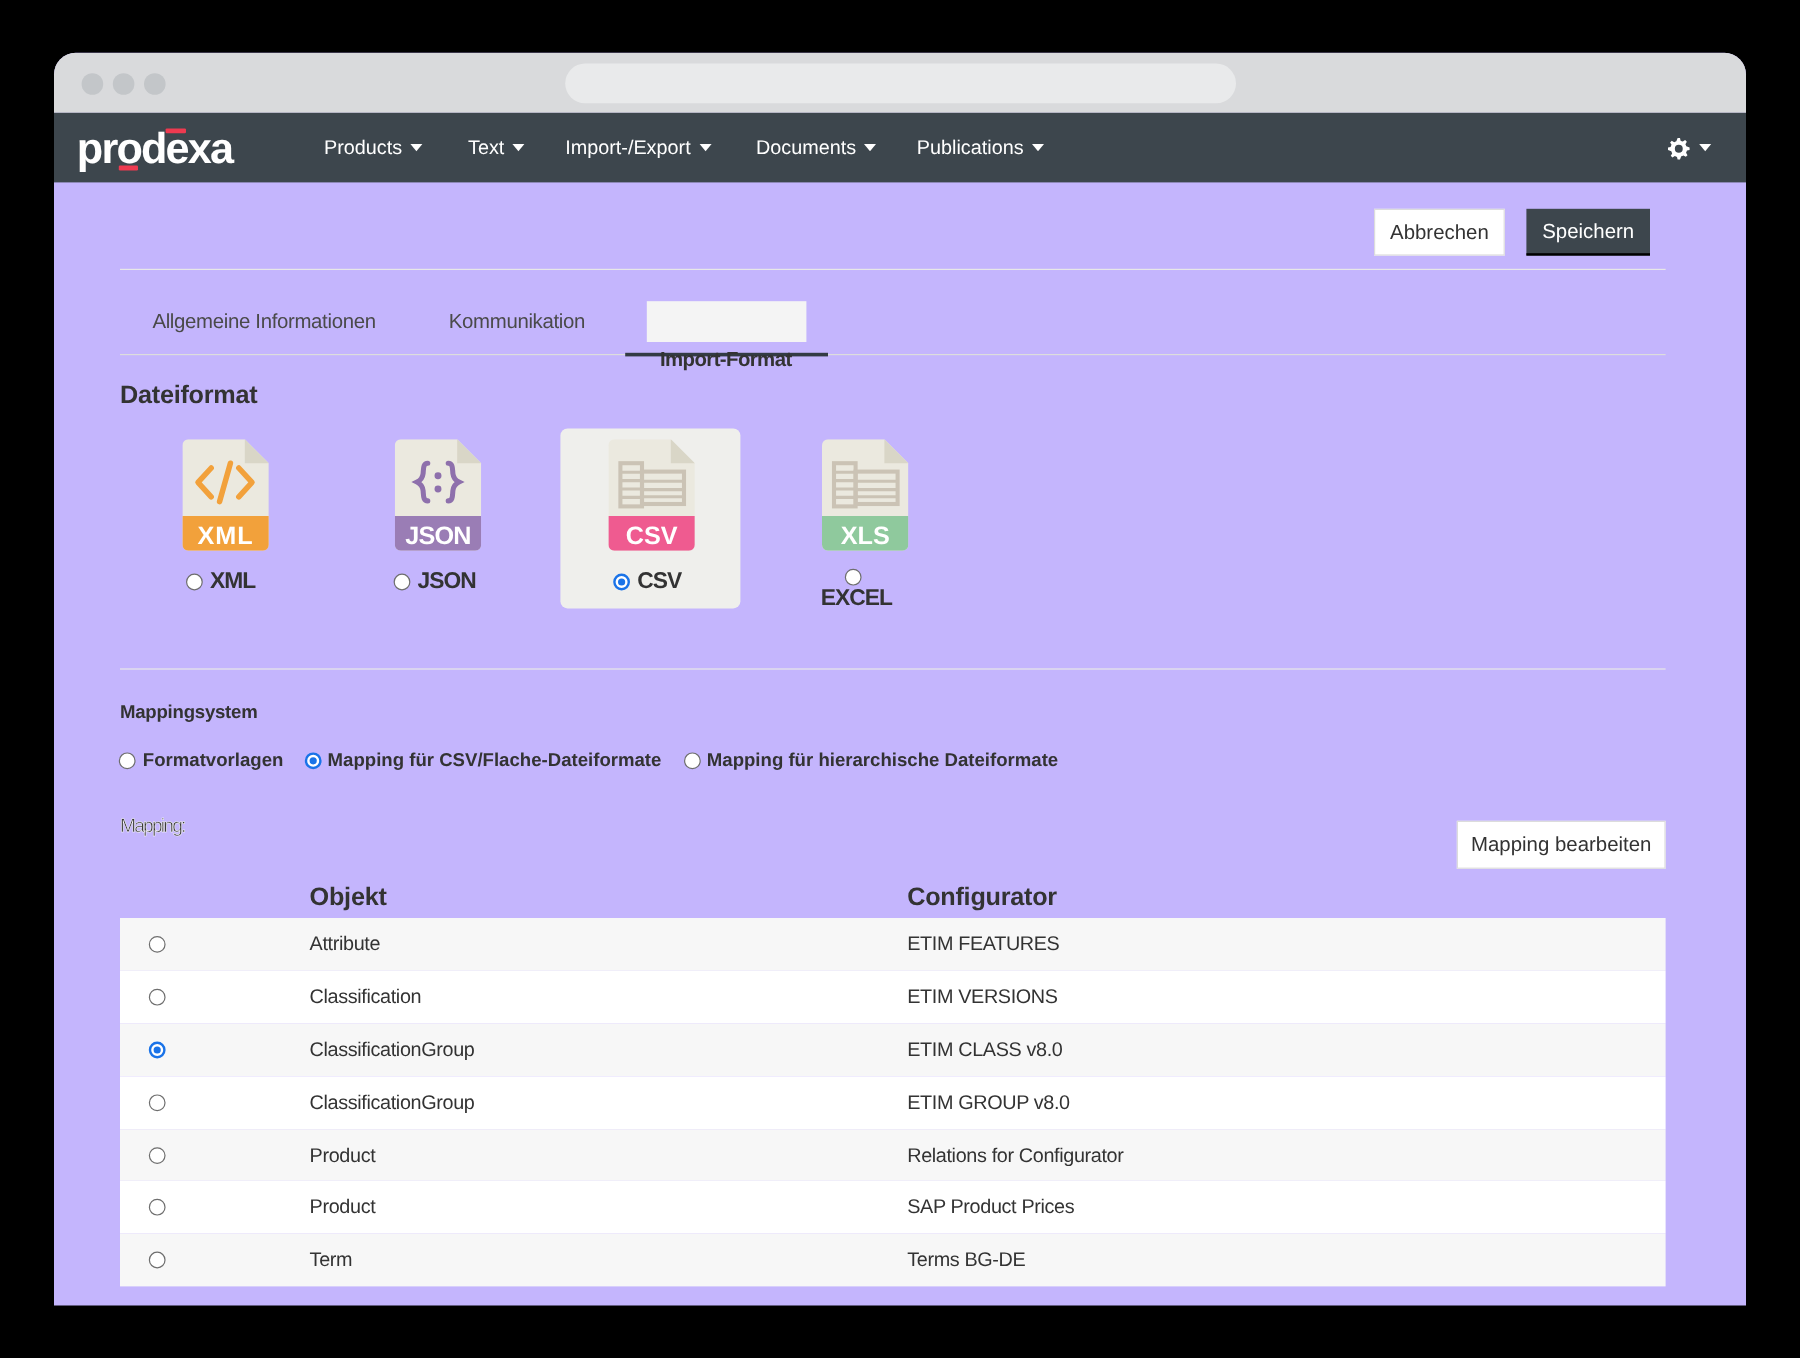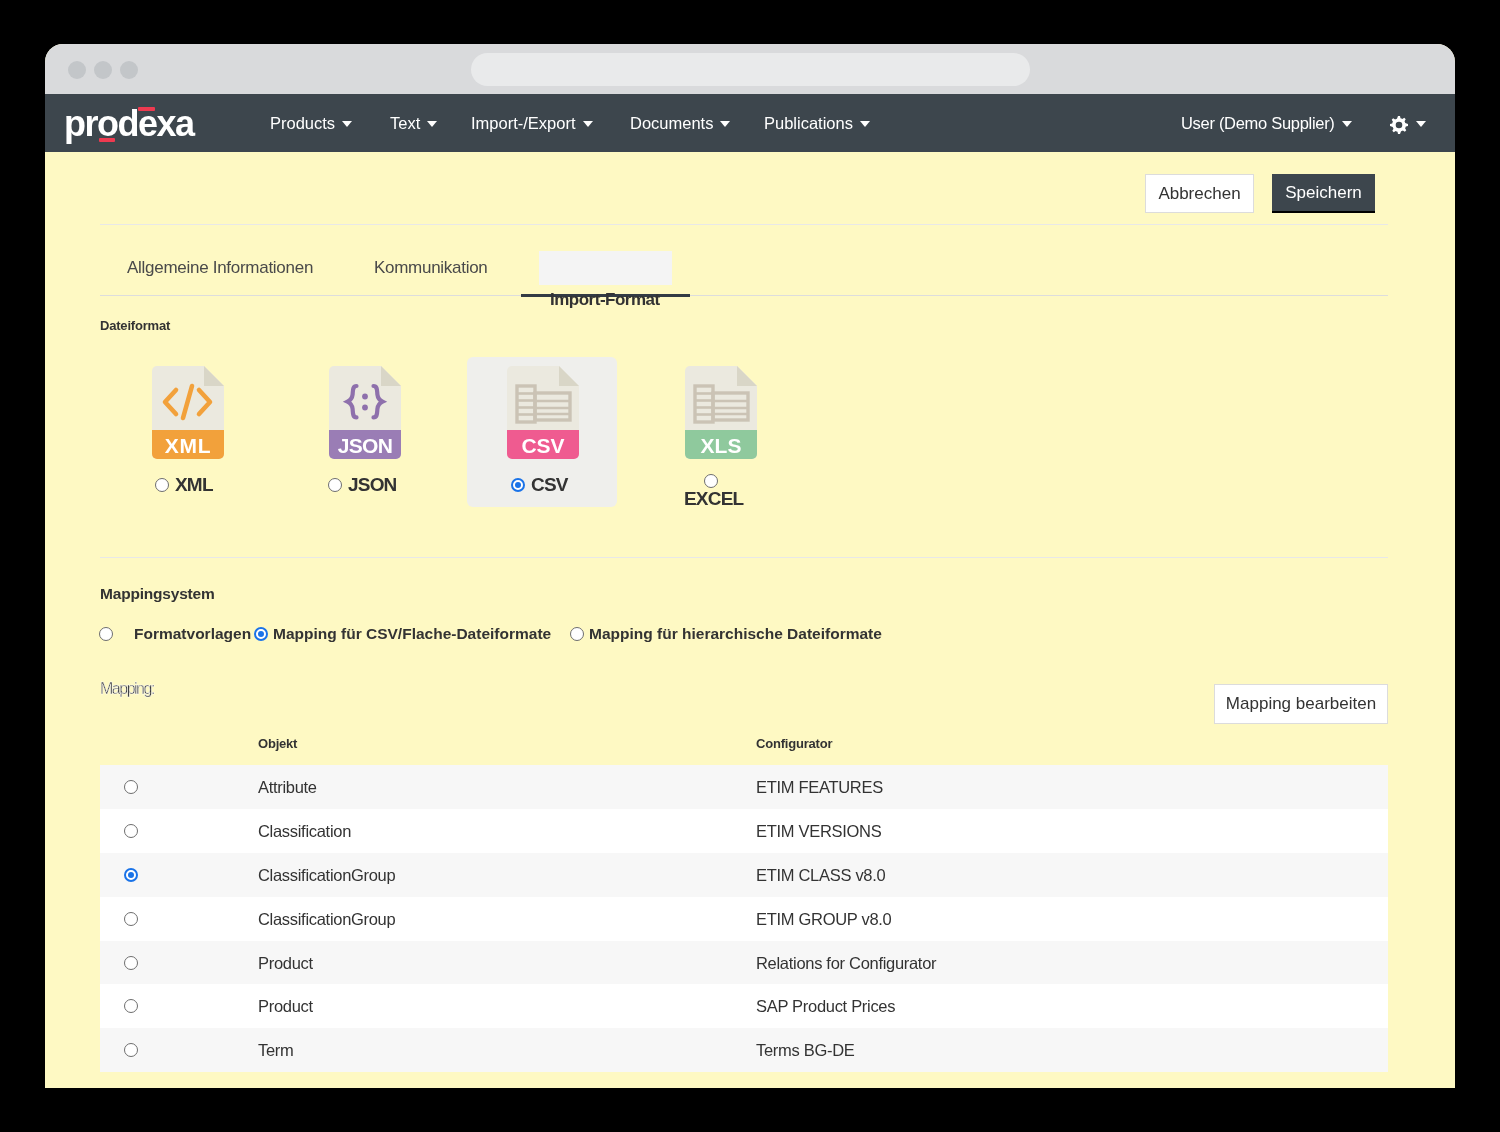--- a/index.html
+++ b/index.html
@@ -1,31 +1,31 @@
 <!DOCTYPE html>
 <html><head>
 <meta charset="utf-8">
 <style>
 * { margin:0; padding:0; box-sizing:border-box; }
 html,body { width:1500px; height:1132px; background:#000; font-family:"Liberation Sans",sans-serif; overflow:hidden; }
-.window { position:absolute; left:45px; top:44px; width:1410px; height:1044px; background:#fef9c3; border-radius:18px 18px 0 0; overflow:hidden; }
+.window { position:absolute; left:45px; top:44px; width:1410px; height:1044px; background:#c4b5fd; border-radius:18px 18px 0 0; overflow:hidden; }
 .chrome { position:absolute; left:0; top:0; width:100%; height:50px; background:#d9dadc; }
 .dot { position:absolute; top:16.5px; width:18px; height:18px; border-radius:50%; background:#c3c6c9; }
 .pill { position:absolute; left:426px; top:9px; width:559px; height:33px; border-radius:17px; background:#e9eaeb; }
 .nav { position:absolute; left:0; top:50px; width:100%; height:58px; background:#3d464d; }
 .logo { position:absolute; left:19px; color:#fff; font-size:36px; font-weight:bold; letter-spacing:-1.5px; top:9px; }
 .logodash { position:absolute; background:#ee3a50; height:4px; border-radius:1px; }
 .navitem { position:absolute; top:0; height:47px; line-height:58px; color:#fff; font-size:16.5px; white-space:nowrap; }
 .caret { display:inline-block; width:0; height:0; border-left:5px solid transparent; border-right:5px solid transparent; border-top:6px solid #fff; margin-left:7px; vertical-align:2px; }
 .h1 { position:absolute; left:55px; top:130px; font-size:42px; font-weight:400; color:#383838; letter-spacing:-0.55px; line-height:48px; -webkit-text-stroke:0.6px #fff; }
 .btn { position:absolute; font-size:17px; color:#333; text-align:center; border:1px solid #dcdcdc; background:#fff; }
 .btn-dark { background:#3d464d; color:#fff; border:none; border-bottom:2px solid #000000; }
 .hr { position:absolute; height:1px; background:#e8e8e8; left:55px; width:1288px; }
 .tabtxt { position:absolute; font-size:17px; color:#4a4a4a; white-space:nowrap; letter-spacing:-0.28px; }
-.lbl { position:absolute; font-size:13px; font-weight:bold; color:#333; letter-spacing:-0.2px; }
+.lbl { position:absolute; font-size:21px; font-weight:bold; color:#333; letter-spacing:-0.2px; }
 .radio { display:inline-block; width:14px; height:14px; border-radius:50%; border:1.5px solid #6e6e6e; background:#fff; flex:none; }
 .radio.sel { border:2px solid #1a73e8; position:relative; }
 .radio.sel::after { content:''; position:absolute; left:2px; top:2px; right:2px; bottom:2px; background:#1a73e8; border-radius:50%; }
 .radrow { position:absolute; display:flex; align-items:center; white-space:nowrap; }
 .ficon { position:absolute; }
 </style>
 </head>
 <body>
 <div class="window">
 
@@ -38,21 +38,20 @@
 
   <div class="nav">
     <div class="logo">prodexa</div>
     <div class="logodash" style="left:93px; top:13px; width:17px;"></div>
     <div class="logodash" style="left:54px; top:44px; width:16px;"></div>
     <div class="navitem" style="left:225px">Products<span class="caret"></span></div>
     <div class="navitem" style="left:345px">Text<span class="caret"></span></div>
     <div class="navitem" style="left:426px">Import-/Export<span class="caret"></span></div>
     <div class="navitem" style="left:585px">Documents<span class="caret"></span></div>
     <div class="navitem" style="left:719px">Publications<span class="caret"></span></div>
-    <div class="navitem" style="left:1136px; letter-spacing:-0.3px;">User (Demo Supplier)<span class="caret"></span></div>
     <div class="navitem" style="left:1344px">
       <svg width="20" height="20" viewBox="0 0 20 20" style="vertical-align:middle">
           <path fill="#fff" d="M9 1 h2 l.5 2.2 a7 7 0 0 1 1.8 .75 l2-1.2 1.4 1.4-1.2 2 a7 7 0 0 1 .75 1.8 L19 9 v2 l-2.2.5 a7 7 0 0 1-.75 1.8 l1.2 2-1.4 1.4-2-1.2a7 7 0 0 1-1.8.75 L11 19 H9 l-.5-2.2a7 7 0 0 1-1.8-.75l-2 1.2-1.4-1.4 1.2-2a7 7 0 0 1-.75-1.8 L1 11 V9 l2.2-.5 a7 7 0 0 1 .75-1.8 l-1.2-2 1.4-1.4 2 1.2 a7 7 0 0 1 1.8-.75 Z M10 6.7 a3.3 3.3 0 1 0 0 6.6 3.3 3.3 0 0 0 0-6.6"></path>
         </svg><span class="caret"></span>
     </div>
   </div>
 
   <div class="btn" style="left:1100px; top:130px; width:109px; height:39px; line-height:37px;">Abbrechen</div>
   <div class="btn btn-dark" style="left:1227px; top:130px; width:103px; height:39px; line-height:37px;">Speichern</div>
   <div class="hr" style="top:180px"></div>
@@ -137,21 +136,21 @@
     </div>
   <div class="radrow" style="left:633px; top:430px; font-size:19px; letter-spacing:-0.8px; font-weight:bold; color:#333;flex-direction:column;">
       <span class="radio"></span>
       <span style="margin-left:6px;">EXCEL</span>
     </div>
 
   <div class="hr" style="top:513px"></div>
   <div class="lbl" style="left:55px; top:541px; font-size:15.5px;">Mappingsystem</div>
   <div class="radrow" style="left:54px; top:581px; font-size:15.5px; font-weight:bold; color:#333;">
       <span class="radio"></span>
-      <span style="margin-left:21px;">Formatvorlagen</span>
+      <span style="margin-left:6px;">Formatvorlagen</span>
     </div>
   <div class="radrow" style="left:209px; top:581px; font-size:15.5px; font-weight:bold; color:#333;">
       <span class="radio sel"></span>
       <span style="margin-left:5px;">Mapping für CSV/Flache-Dateiformate</span>
     </div>
   <div class="radrow" style="left:525px; top:581px; font-size:15.5px; font-weight:bold; color:#333;">
       <span class="radio"></span>
       <span style="margin-left:5px;">Mapping für hierarchische Dateiformate</span>
     </div>
 

